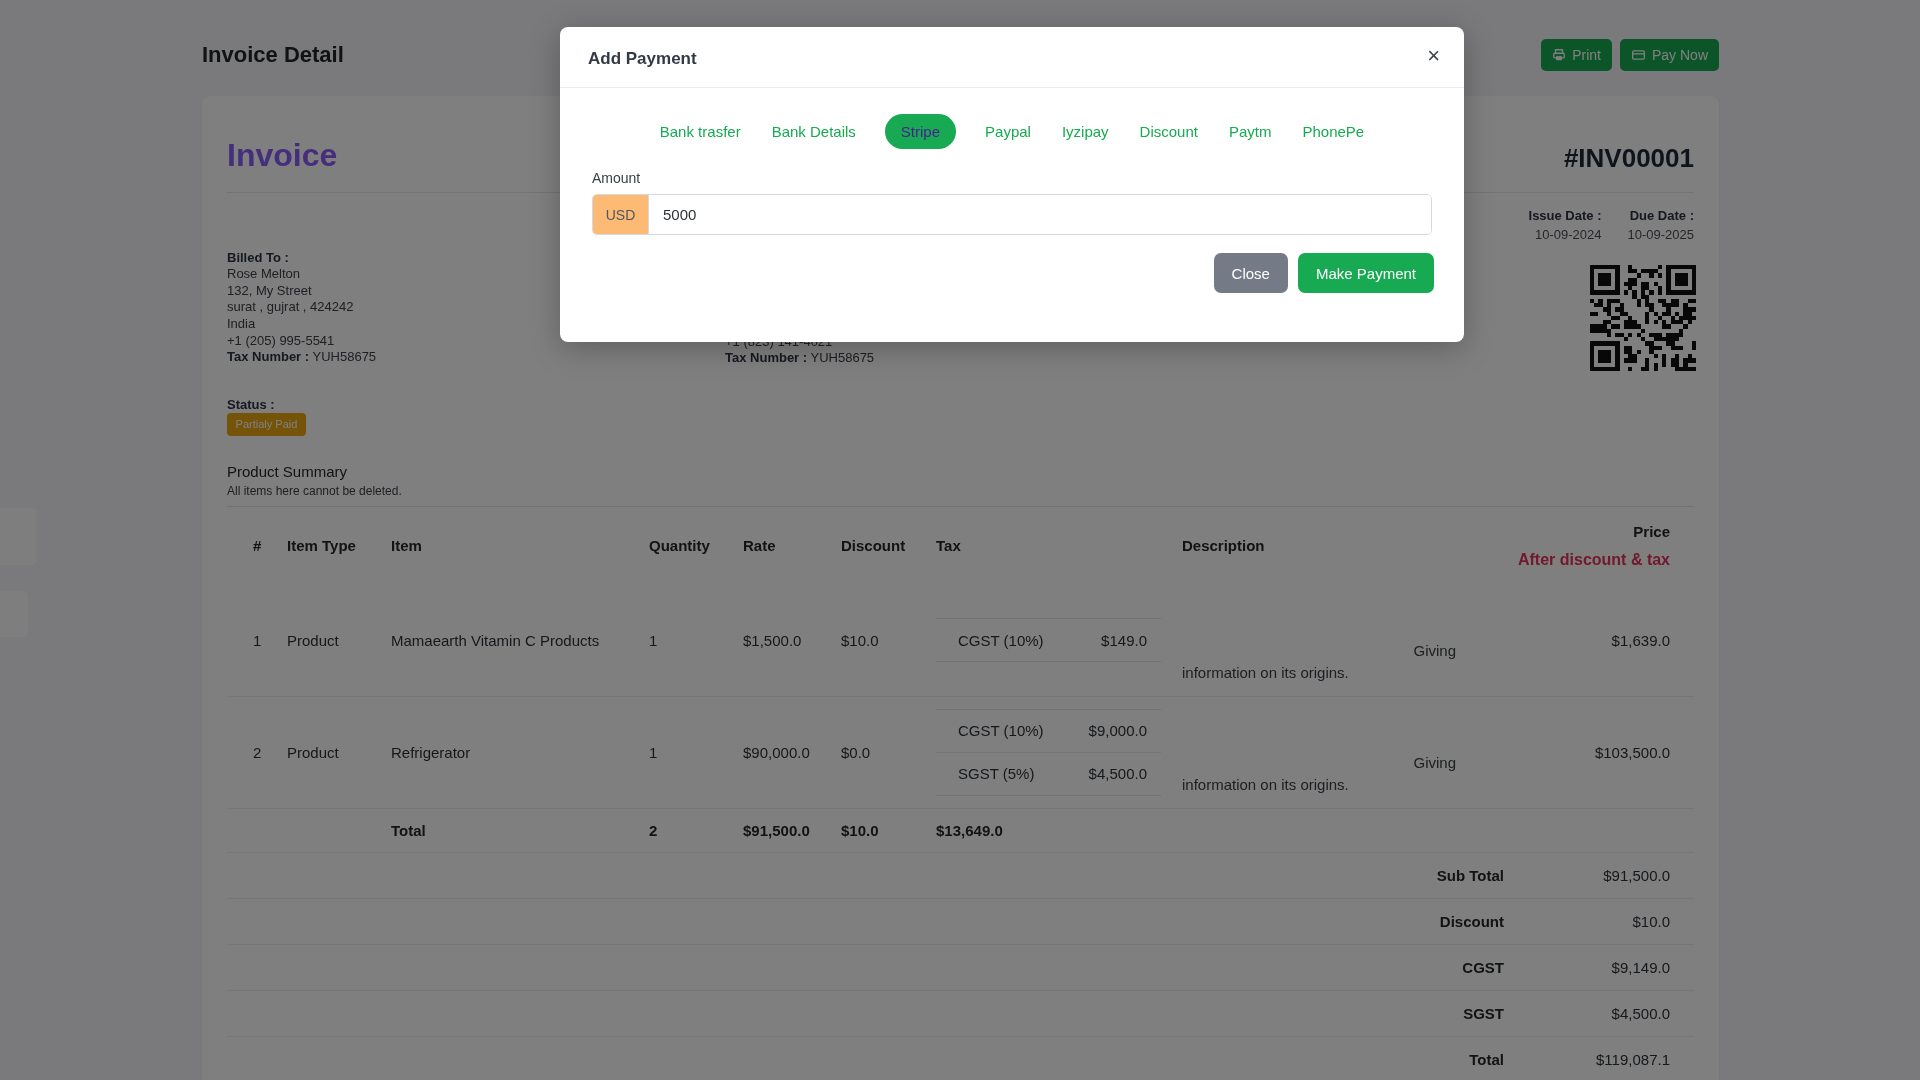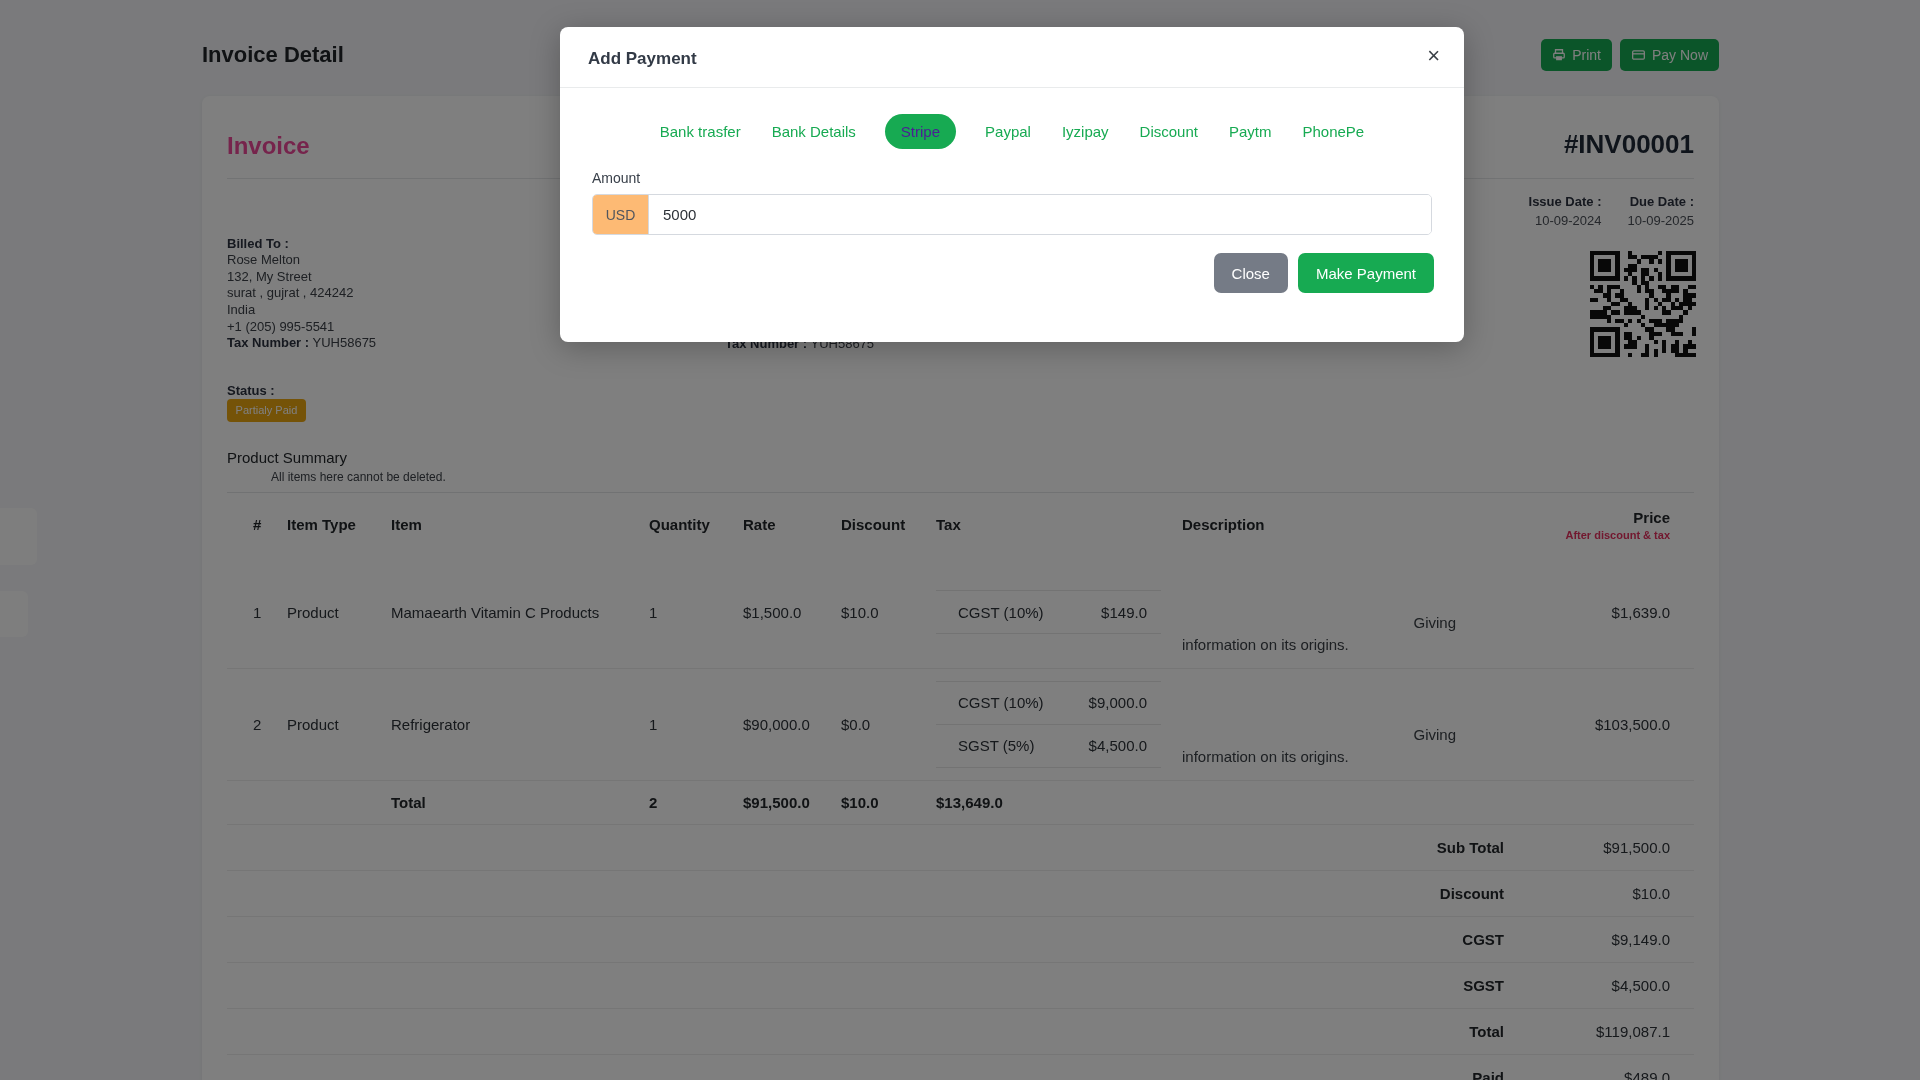--- a/index.html
+++ b/index.html
@@ -38,21 +38,21 @@
   }
   .btn-green { background: var(--green); }
   .hdr-btn { height: 30px; padding: 16px 11px; border-radius: 5px; font-size: 14px; }
   .hdr-btn svg { display: block; }
 
   .card {
     background: #fff; border-radius: 8px; box-shadow: 0 1px 4px rgba(20,20,40,.06);
     padding: 25px 25px 0 25px; min-height: 990px; position: relative;
   }
   .card-top { display: flex; align-items: flex-end; justify-content: space-between; padding-top: 8px; }
-  .invoice-heading { font-size: 24px; font-weight: 700; color: #ec4899; }
+  .invoice-heading { font-size: 32px; font-weight: 700; color: #8b5cf6; margin-top: 8px; }
   .invoice-number { font-size: 26px; font-weight: 700; color: #1f2937; }
   .divider { border: none; border-top: 1px solid #e5e6e8; margin-top: 18px; }
 
   .dates-row { display: flex; justify-content: flex-end; gap: 26px; margin-top: 14px; }
   .date-col { text-align: right; font-size: 13px; line-height: 1.45; }
   .date-label { font-weight: 700; color: #2d3340; }
   .date-value { color: #4a4f57; }
 
   .info-zone { position: relative; height: 218px; }
   .addr { position: absolute; font-size: 13px; line-height: 16.6px; color: #3c4148; }
@@ -61,32 +61,32 @@
   .shipped { left: 498px; top: 89px; }
   .qr-wrap { position: absolute; left: 1363px; top: 20px; width: 106px; height: 106px; background:#fff; }
   .status-label { position: absolute; left: 0; top: 152px; font-size: 13px; font-weight: 700; color: #2d3340; }
   .status-badge {
     position: absolute; left: 0; top: 168px; width: 79px; height: 23px;
     background: var(--warn); border-radius: 4px; color: #fff; font-size: 11px;
     display: flex; align-items: center; justify-content: center;
   }
 
   .ps-title { font-size: 15px; font-weight: 500; color: #23272b; }
-  .ps-subtitle { font-size: 12px; color: #3c4148; margin-top: 4px; margin-left: 44px; }
+  .ps-subtitle { font-size: 12px; color: #3c4148; margin-top: 4px; }
   .ps-divider { border: none; border-top: 1px solid #e3e4e6; margin-top: 8px; }
 
   .grid-row {
     display: grid;
     grid-template-columns: 60px 104px 258px 94px 98px 95px 246px 290px 1fr;
     align-items: center;
   }
   .theader { padding: 16px 0 2px 0; margin-bottom: 14px; font-weight: 700; font-size: 15px; color: #23272b; }
   .theader .c0 { padding-left: 26px; }
   .col-price { text-align: right; padding-right: 24px; }
-  .price-sub { font-size: 11px; font-weight: 700; color: var(--danger); margin-top: 3px; }
+  .price-sub { font-size: 16px; font-weight: 700; color: var(--danger); margin-top: 11px; }
 
   .trow { font-size: 15px; color: #2d3238; padding: 12px 0; min-height: 86px; border-bottom: 1px solid var(--line); }
   .trow .c0 { padding-left: 26px; }
   .taxbox { width: 225px; border-top: 1px solid #e7e7e7; }
   .taxline {
     height: 43px; border-bottom: 1px solid #e7e7e7;
     display: flex; align-items: center; justify-content: space-between;
     padding: 0 14px 0 22px;
   }
   .desc-cell { line-height: 22px; color: #3b4046; }

